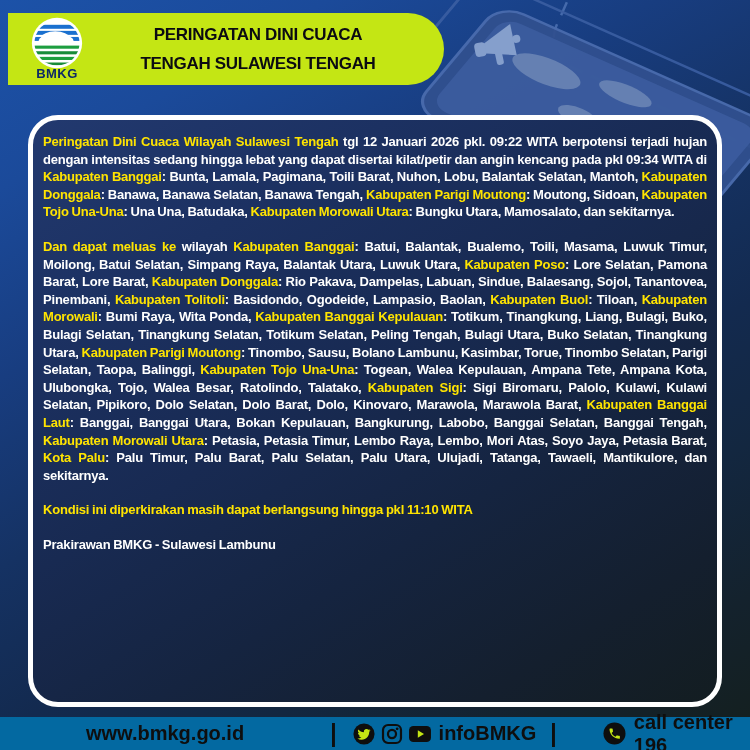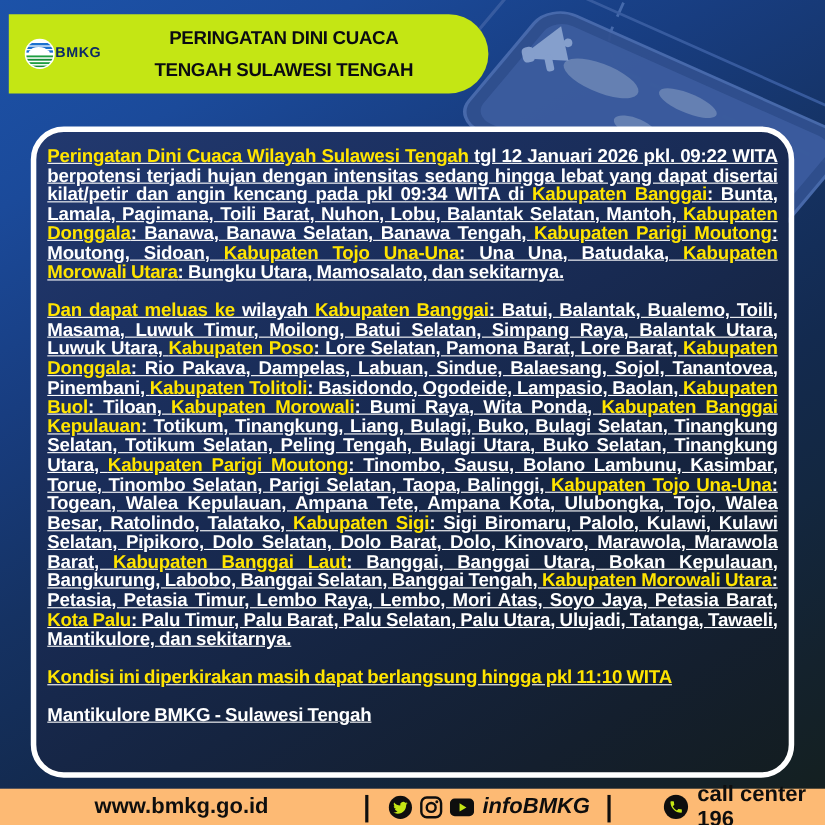--- a/index.html
+++ b/index.html
@@ -8,52 +8,52 @@
     font-family:"Liberation Sans",sans-serif;
     background:linear-gradient(150deg,#1c52a8 0%,#1b4a9a 16%,#183d80 32%,#153263 48%,#132a4f 62%,#132740 74%,#14222d 87%,#141f1d 100%);
   }
   .deco{position:absolute;top:0;right:0;width:330px;height:210px;pointer-events:none;}
   
   .header-bar{
     position:absolute;left:8px;top:13px;width:436px;height:72px;
     background:#c4e614;border-radius:0 36px 36px 0;
     display:flex;align-items:center;padding-left:14px;box-sizing:border-box;
   }
-  .logo{width:70px;display:flex;flex-direction:row;align-items:center;}
+  .logo{width:70px;display:flex;flex-direction:column;align-items:center;}
   .logo svg{width:52px;height:52px;}
   .logo-text{font-size:13px;font-weight:bold;color:#0d2a66;letter-spacing:.5px;margin-top:-3px;}
   .title-block{
     flex:1;text-align:center;color:#0b0b12;font-weight:bold;
     font-size:17px;line-height:29px;letter-spacing:-.3px;padding-right:20px;
   }
   
   .card{
     position:absolute;left:28px;top:115px;width:694px;height:592px;box-sizing:border-box;
     border:5px solid #ffffff;border-radius:30px;
     background:linear-gradient(148deg,#22396f 0%,#1c3162 22%,#182a52 45%,#152440 65%,#141f2e 85%,#131d21 100%);
     padding:13px 10px;
   }
-  .warning{font-size:17px;line-height:17.6px;font-weight:bold;text-align:justify;
-    letter-spacing:-.2px;word-spacing:-.6px;color:#ffffff;text-decoration:underline;}
+  .warning{font-size:13px;line-height:17.6px;font-weight:bold;text-align:justify;
+    letter-spacing:-.2px;word-spacing:-.6px;color:#ffffff;}
   .warning p{margin:0 0 17px 0;}
   .seg-y{color:#ffe400;}
   .seg-w{color:#ffffff;}
   .validity{color:#ffe400;}
   .forecaster{color:#ffffff;}
   
   .footer{
-    position:absolute;left:0;bottom:0;width:750px;height:33px;background:#fdba74;
+    position:absolute;left:0;bottom:0;width:750px;height:33px;background:#0369a1;
     display:flex;align-items:center;font-weight:bold;color:#0e0e0e;font-size:20px;
   }
   .footer .sep{font-size:23px;font-weight:bold;transform:scaleY(1.15);}
   .f-web{margin-left:86px;}
   .f-sep1{margin-left:86px;}
   .icon-row{display:flex;align-items:center;gap:6px;margin-left:16px;}
   .icon-row svg{width:22px;height:22px;display:block;}
-  .f-handle{margin-left:8px;font-style:italic;}
+  .f-handle{margin-left:8px;}
   .f-sep2{margin-left:14px;}
   .f-phone{margin-left:46px;}
   .f-phone svg{width:23px;height:23px;display:block;}
   .f-call{margin-left:8px;}
 </style>
 </head>
 <body>
 
 <svg class="deco" viewBox="0 0 330 210" aria-hidden="true">
 
@@ -125,21 +125,21 @@
     <div>PERINGATAN DINI CUACA</div>
     <div>TENGAH SULAWESI TENGAH</div>
   </div>
 </div>
 
 <div class="card">
   <div class="warning">
     <p><span class="seg-y">Peringatan Dini Cuaca Wilayah Sulawesi Tengah</span><span class="seg-w"> tgl 12 Januari 2026 pkl. 09:22 WITA berpotensi terjadi hujan dengan intensitas sedang hingga lebat yang dapat disertai kilat/petir dan angin kencang pada pkl 09:34 WITA di </span><span class="seg-y">Kabupaten Banggai</span><span class="seg-w">: Bunta, Lamala, Pagimana, Toili Barat, Nuhon, Lobu, Balantak Selatan, Mantoh, </span><span class="seg-y">Kabupaten Donggala</span><span class="seg-w">: Banawa, Banawa Selatan, Banawa Tengah, </span><span class="seg-y">Kabupaten Parigi Moutong</span><span class="seg-w">: Moutong, Sidoan, </span><span class="seg-y">Kabupaten Tojo Una-Una</span><span class="seg-w">: Una Una, Batudaka, </span><span class="seg-y">Kabupaten Morowali Utara</span><span class="seg-w">: Bungku Utara, Mamosalato, dan sekitarnya.</span></p>
     <p><span class="seg-y">Dan dapat meluas ke</span><span class="seg-w"> wilayah </span><span class="seg-y">Kabupaten Banggai</span><span class="seg-w">: Batui, Balantak, Bualemo, Toili, Masama, Luwuk Timur, Moilong, Batui Selatan, Simpang Raya, Balantak Utara, Luwuk Utara, </span><span class="seg-y">Kabupaten Poso</span><span class="seg-w">: Lore Selatan, Pamona Barat, Lore Barat, </span><span class="seg-y">Kabupaten Donggala</span><span class="seg-w">: Rio Pakava, Dampelas, Labuan, Sindue, Balaesang, Sojol, Tanantovea, Pinembani, </span><span class="seg-y">Kabupaten Tolitoli</span><span class="seg-w">: Basidondo, Ogodeide, Lampasio, Baolan, </span><span class="seg-y">Kabupaten Buol</span><span class="seg-w">: Tiloan, </span><span class="seg-y">Kabupaten Morowali</span><span class="seg-w">: Bumi Raya, Wita Ponda, </span><span class="seg-y">Kabupaten Banggai Kepulauan</span><span class="seg-w">: Totikum, Tinangkung, Liang, Bulagi, Buko, Bulagi Selatan, Tinangkung Selatan, Totikum Selatan, Peling Tengah, Bulagi Utara, Buko Selatan, Tinangkung Utara, </span><span class="seg-y">Kabupaten Parigi Moutong</span><span class="seg-w">: Tinombo, Sausu, Bolano Lambunu, Kasimbar, Torue, Tinombo Selatan, Parigi Selatan, Taopa, Balinggi, </span><span class="seg-y">Kabupaten Tojo Una-Una</span><span class="seg-w">: Togean, Walea Kepulauan, Ampana Tete, Ampana Kota, Ulubongka, Tojo, Walea Besar, Ratolindo, Talatako, </span><span class="seg-y">Kabupaten Sigi</span><span class="seg-w">: Sigi Biromaru, Palolo, Kulawi, Kulawi Selatan, Pipikoro, Dolo Selatan, Dolo Barat, Dolo, Kinovaro, Marawola, Marawola Barat, </span><span class="seg-y">Kabupaten Banggai Laut</span><span class="seg-w">: Banggai, Banggai Utara, Bokan Kepulauan, Bangkurung, Labobo, Banggai Selatan, Banggai Tengah, </span><span class="seg-y">Kabupaten Morowali Utara</span><span class="seg-w">: Petasia, Petasia Timur, Lembo Raya, Lembo, Mori Atas, Soyo Jaya, Petasia Barat, </span><span class="seg-y">Kota Palu</span><span class="seg-w">: Palu Timur, Palu Barat, Palu Selatan, Palu Utara, Ulujadi, Tatanga, Tawaeli, Mantikulore, dan sekitarnya.</span></p>
     <p class="validity">Kondisi ini diperkirakan masih dapat berlangsung hingga pkl 11:10 WITA</p>
-    <p class="forecaster">Mantikulore BMKG - Sulawesi Tengah</p>
+    <p class="forecaster">Prakirawan BMKG - Sulawesi Lambunu</p>
   </div>
 </div>
 
 <div class="footer">
   <span class="f-web">www.bmkg.go.id</span>
   <span class="sep f-sep1">|</span>
   <span class="icon-row">
     <svg viewBox="0 0 24 24" aria-hidden="true">
       <circle cx="12" cy="12" r="11.5" fill="#0e0e0e"></circle>
       <path transform="translate(4.8,5.2) scale(0.6)" fill="#c4e614" d="M23.953 4.57a10 10 0 01-2.825.775 4.958 4.958 0 002.163-2.723c-.951.555-2.005.959-3.127 1.184a4.92 4.92 0 00-8.384 4.482C7.69 8.095 4.067 6.13 1.64 3.162a4.822 4.822 0 00-.666 2.475c0 1.71.87 3.213 2.188 4.096a4.904 4.904 0 01-2.228-.616v.06a4.923 4.923 0 003.946 4.827 4.996 4.996 0 01-2.212.085 4.936 4.936 0 004.604 3.417 9.867 9.867 0 01-6.102 2.105c-.39 0-.779-.023-1.17-.067a13.995 13.995 0 007.557 2.209c9.053 0 13.998-7.496 13.998-13.985 0-.21 0-.42-.015-.63A9.935 9.935 0 0024 4.59z"></path>

